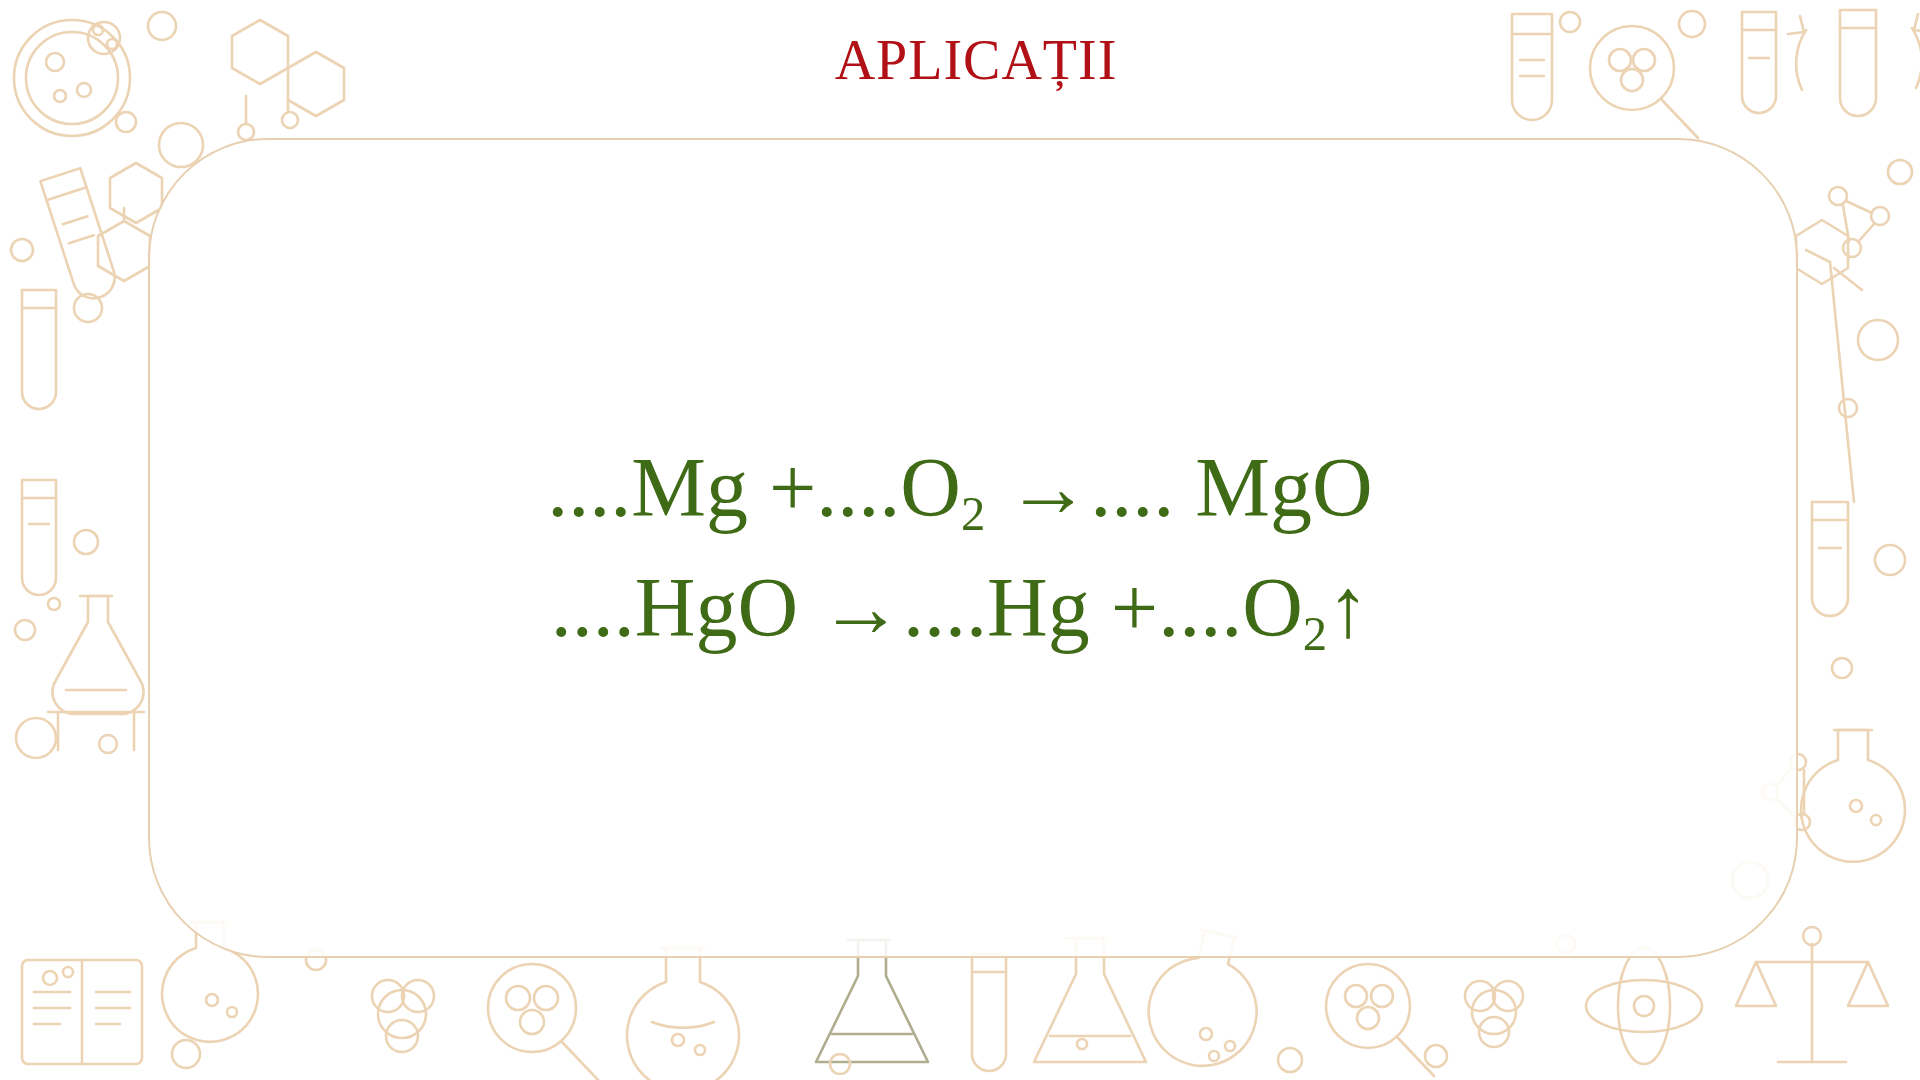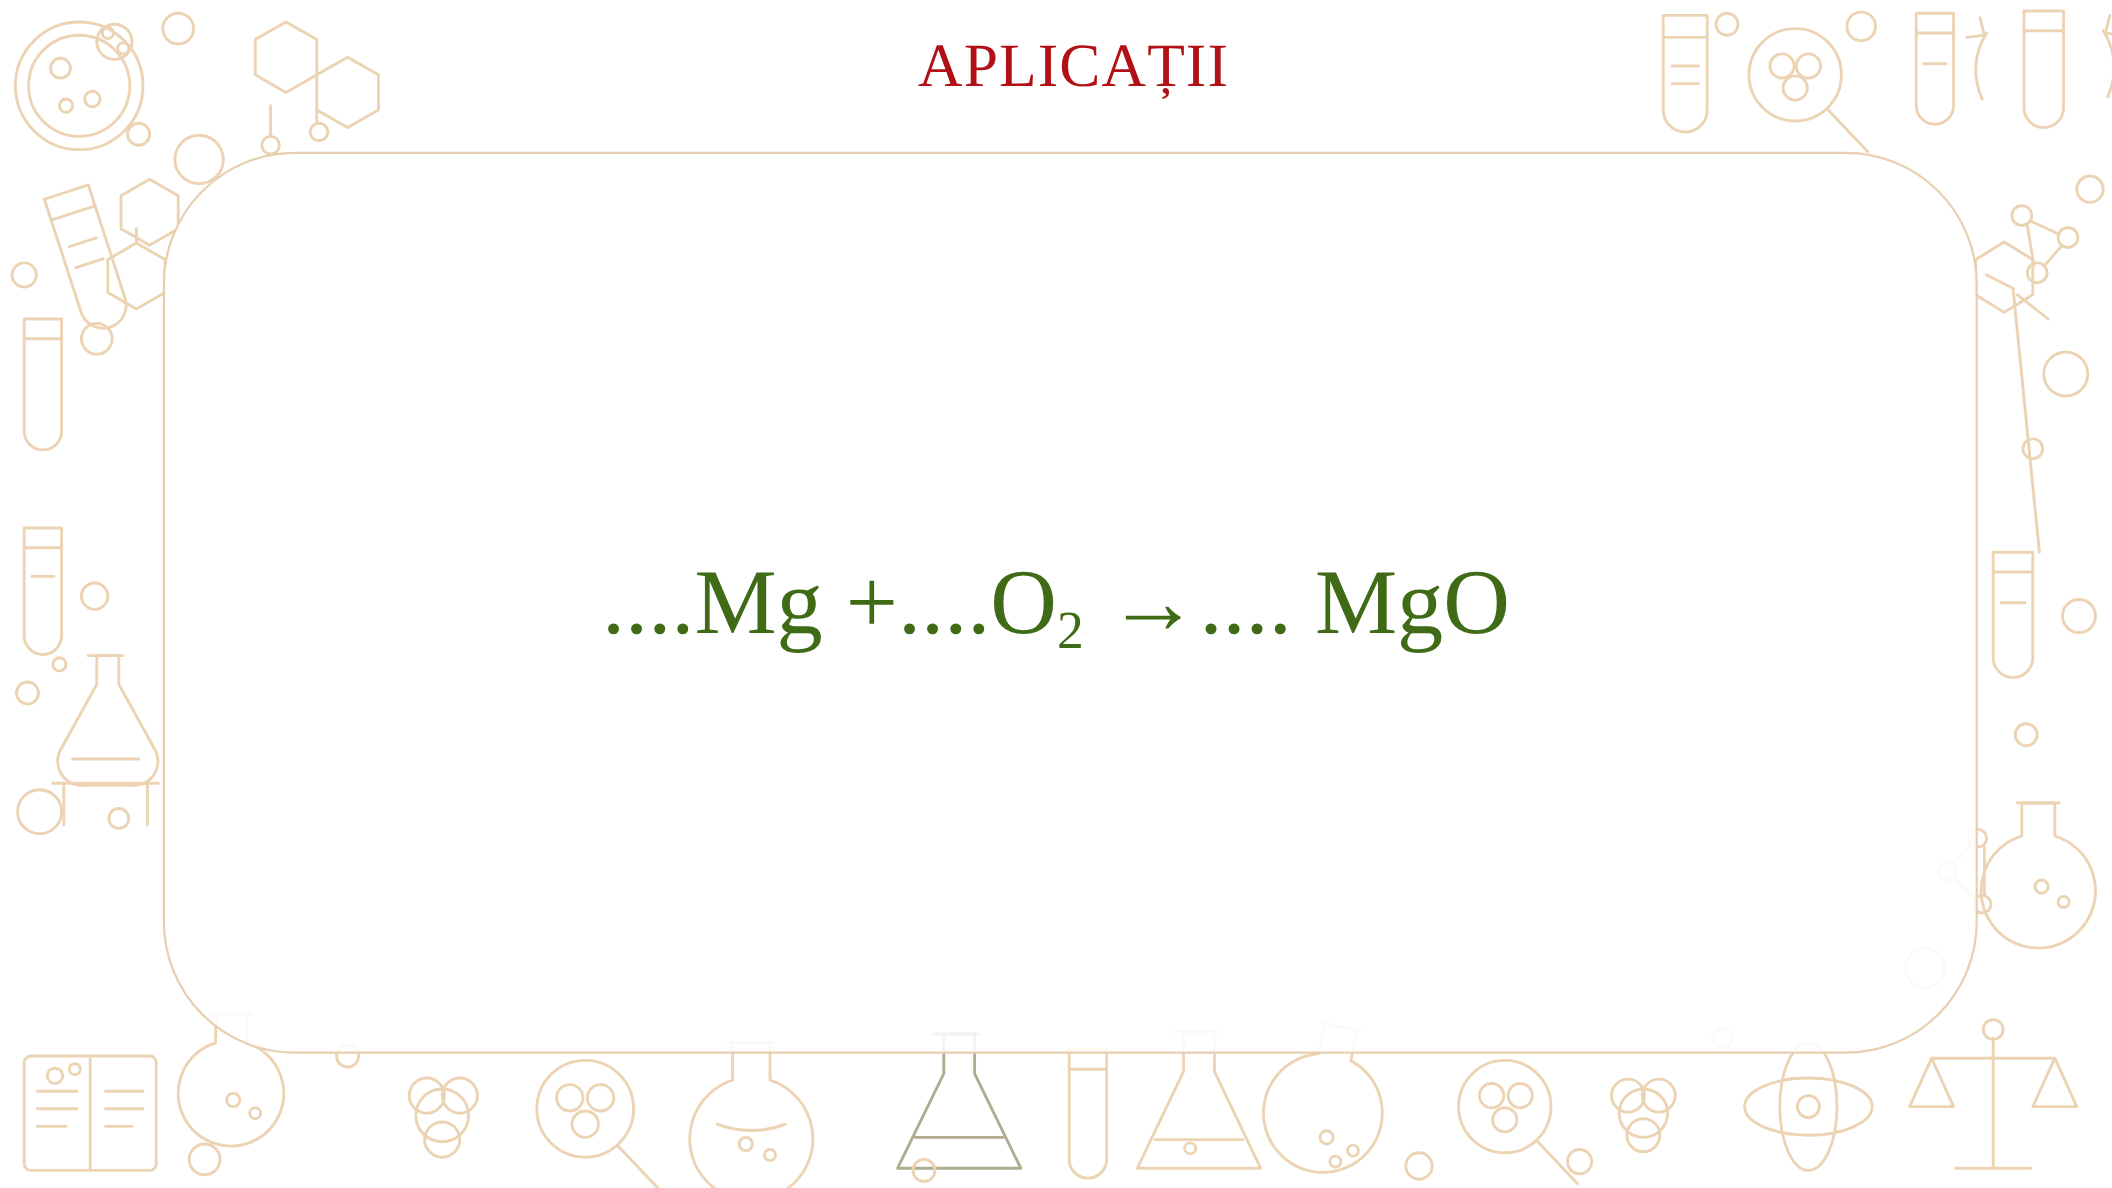--- a/index.html
+++ b/index.html
@@ -323,15 +323,16 @@
 </div>
 
 <div class="slide">
 
   <div class="slide-title" style="color: rgb(177, 16, 22);">APLICAȚII</div>
 
   <div class="content-card" style="border-color: rgb(231, 207, 176);"></div>
 
   <div class="equations">
     <div class="eq-row" style="color: rgb(63, 107, 22); text-align: center;"><span>....Mg +....O</span><sub>2</sub><span> →.... MgO</span></div>
+    <div class="eq-row" style="color: rgb(63, 107, 22);"><span>....HgO →....Hg +....O</span><sub>2</sub><span>↑</span></div>
   </div>
 
 </div>
 
 </body></html>

